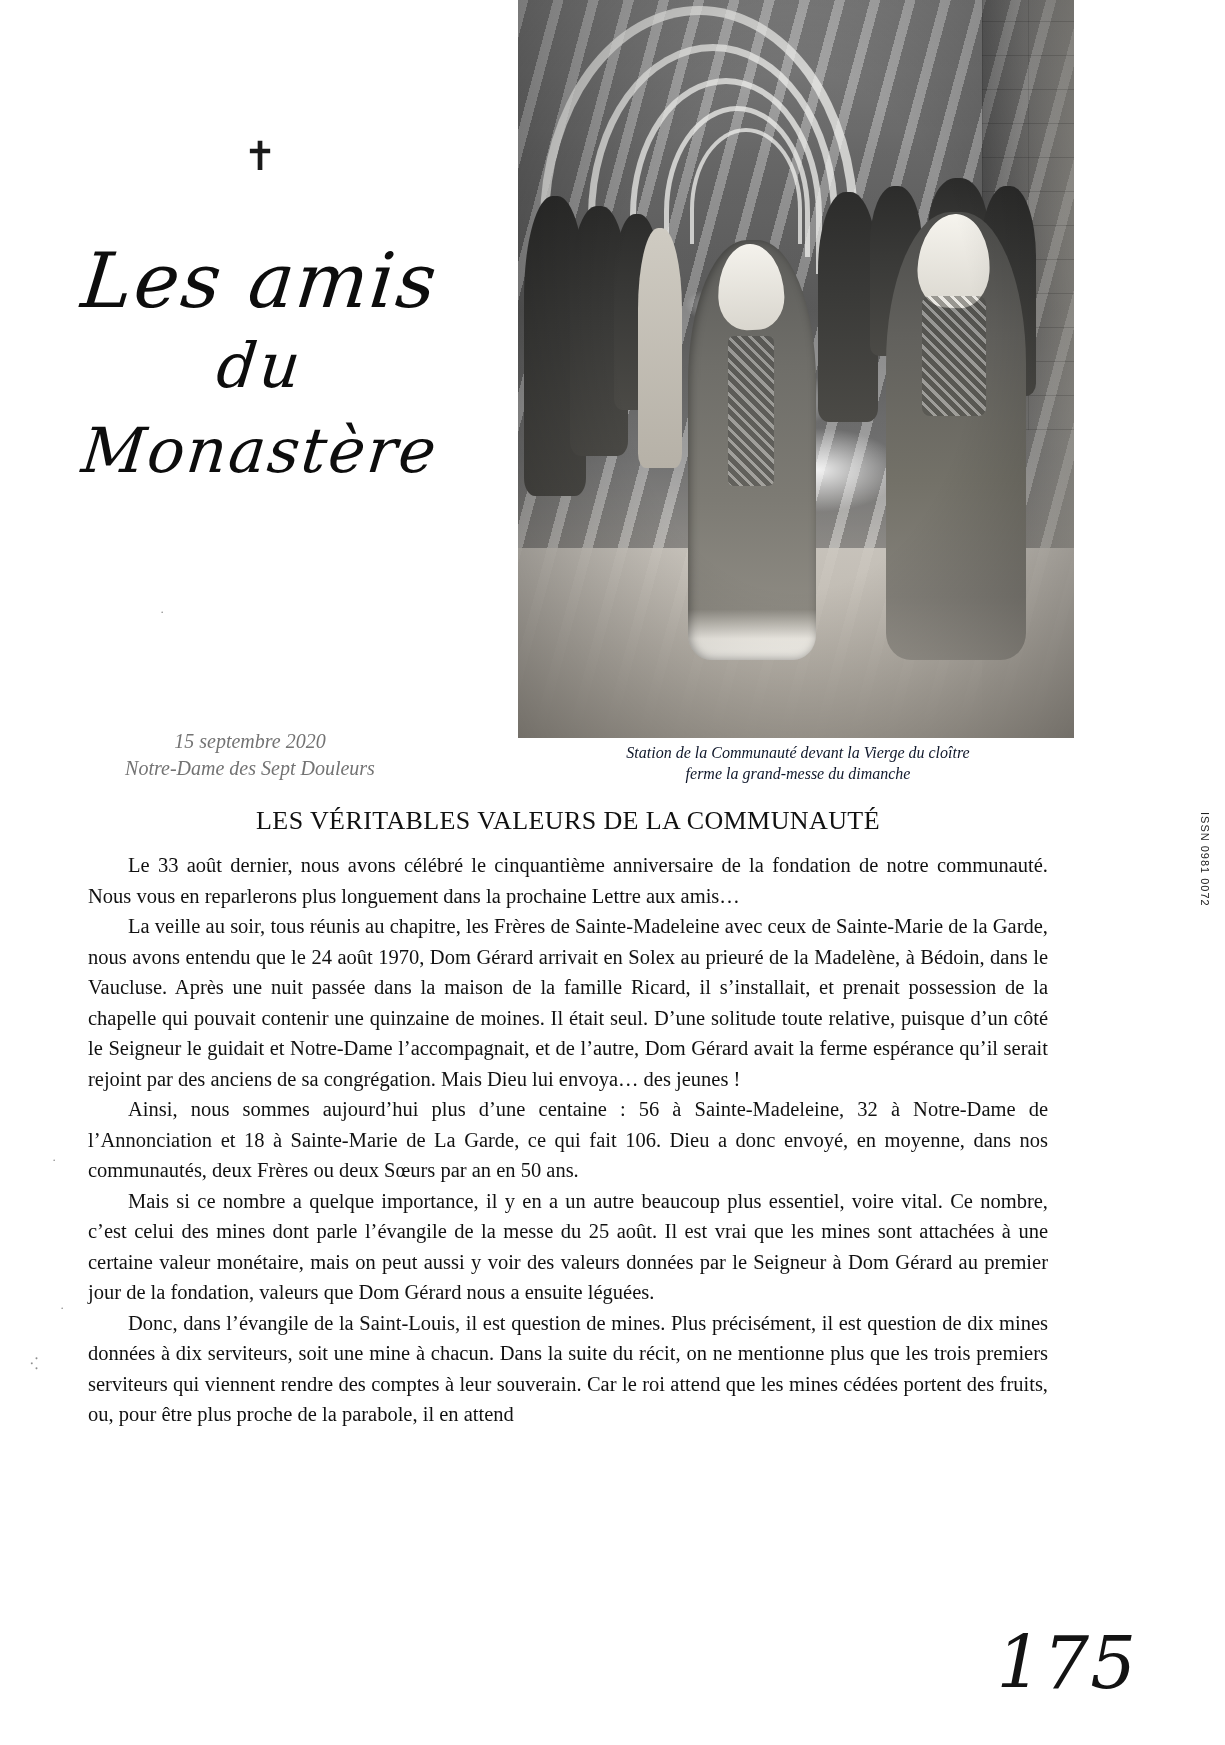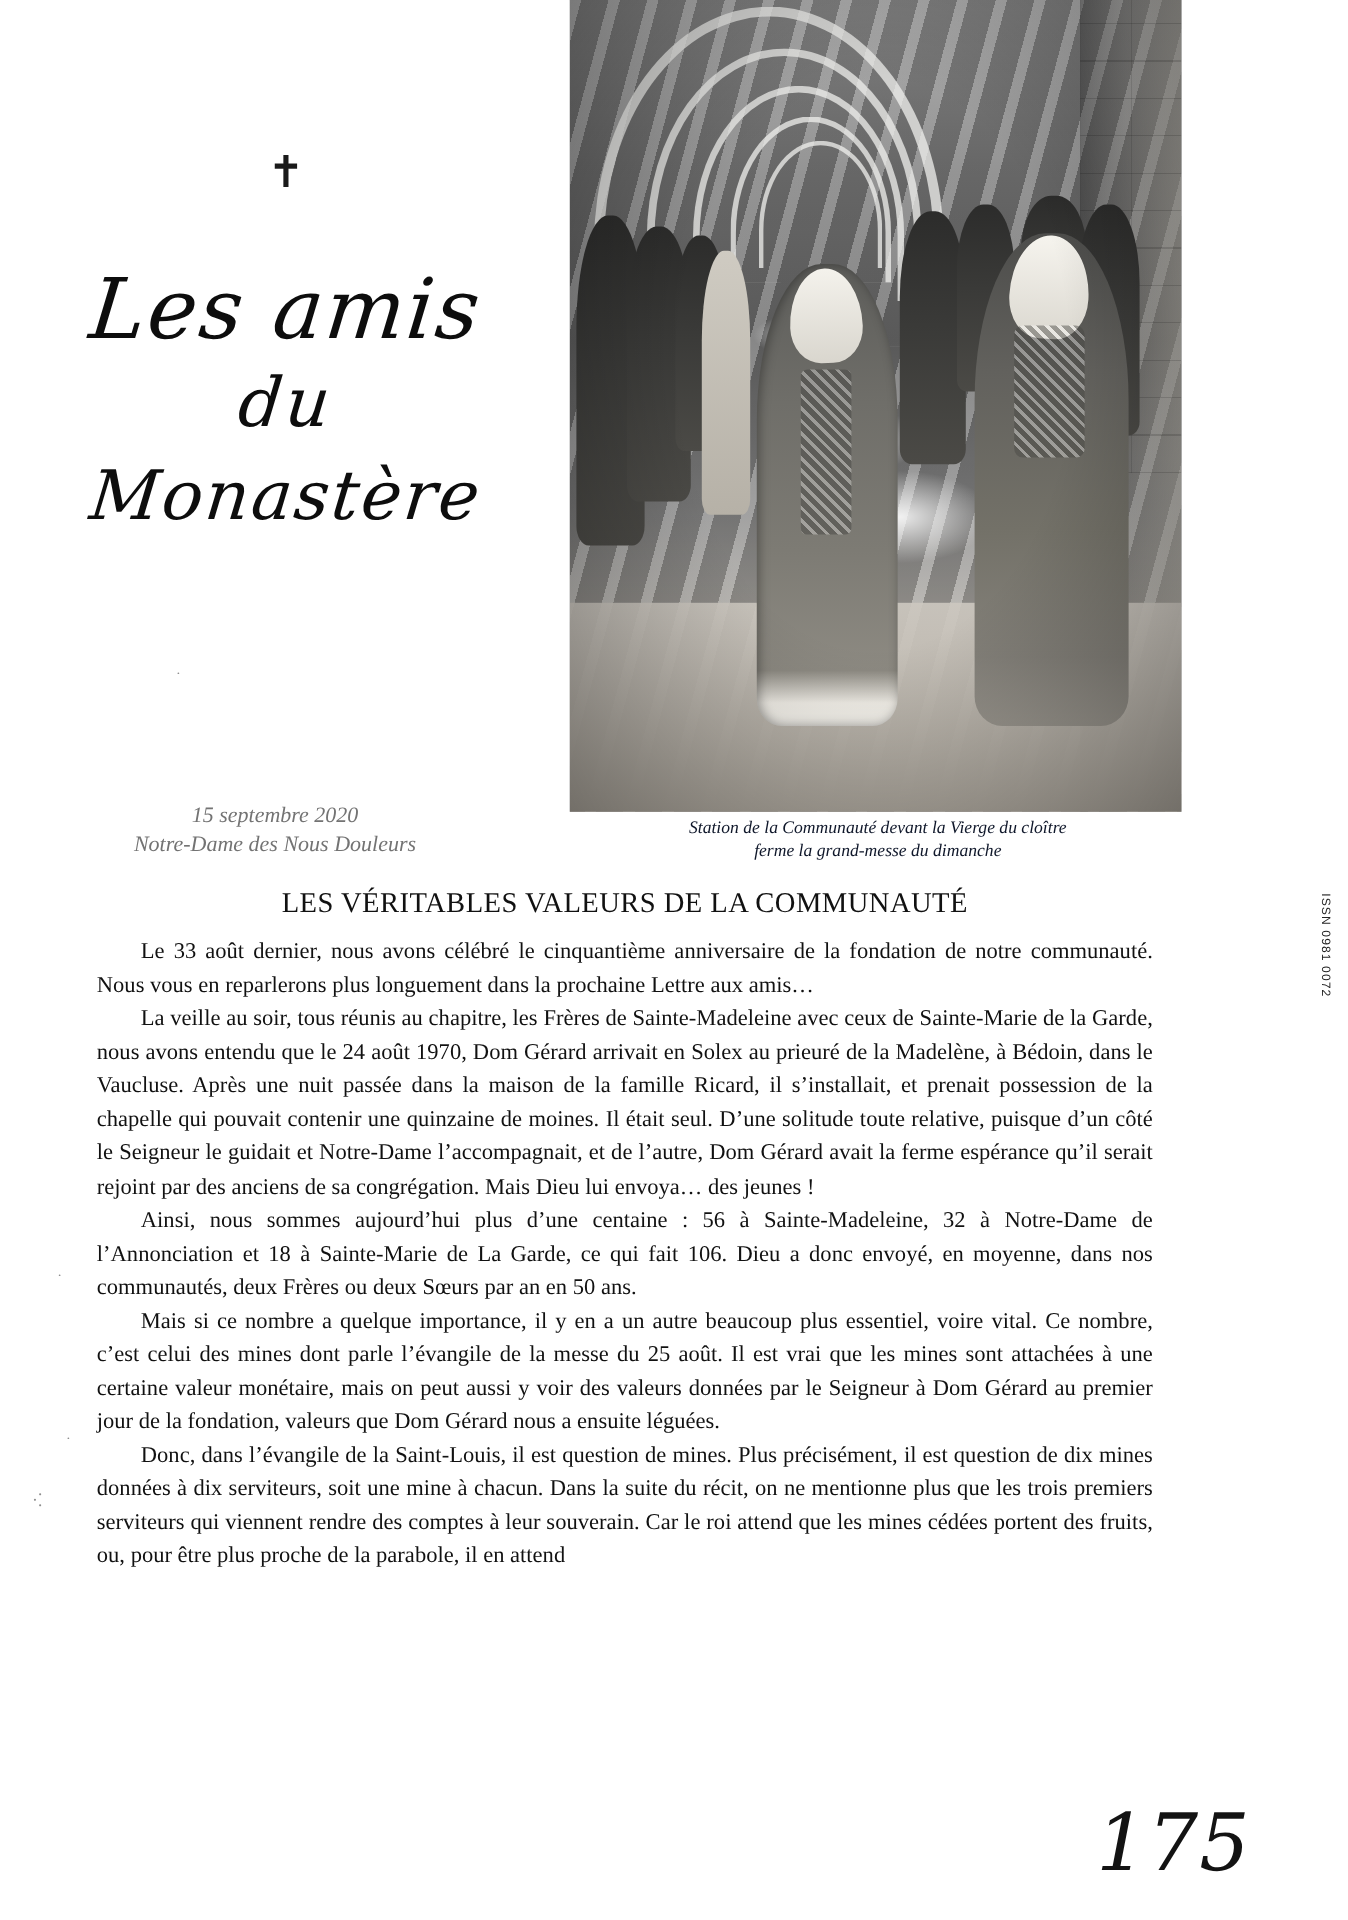--- a/index.html
+++ b/index.html
@@ -251,21 +251,21 @@
     top: 812px;
     font-size: 11px;
     letter-spacing: 1px;
     writing-mode: vertical-rl;
     color: #222;
     font-family: "Liberation Sans", sans-serif;
   }
   .page-number {
     position: absolute;
     right: 88px;
-    bottom: 28px;
+    bottom: 40px;
     font-size: 72px;
     font-style: italic;
     font-family: "DejaVu Serif", serif;
     color: #131313;
     letter-spacing: 1px;
   }
   .edge-mark {
     position: absolute;
     color: #8e8e8e;
     font-size: 13px;
@@ -285,21 +285,21 @@
   </div>
 
   <div class="title-script">
     <span class="title-line1">Les amis</span>
     <span class="title-line2">du</span>
     <span class="title-line3">Monastère</span>
   </div>
 
   <div class="issue-info">
     <div>15 septembre 2020</div>
-    <div>Notre-Dame des Nous Douleurs</div>
+    <div>Notre-Dame des Sept Douleurs</div>
   </div>
 </div>
 
 <div class="photo-wrap">
   <div class="photo">
     <div class="arch a1"></div>
     <div class="arch a2"></div>
     <div class="arch a3"></div>
     <div class="arch a4"></div>
     <div class="arch a5"></div>

